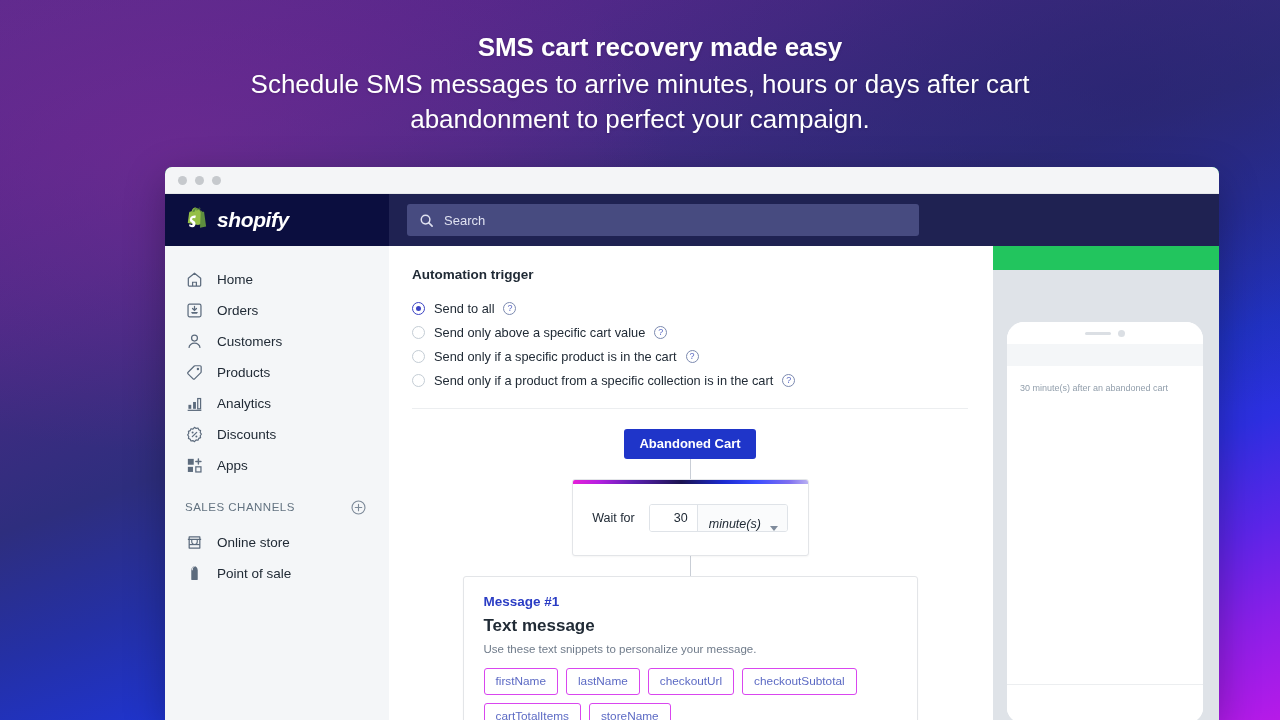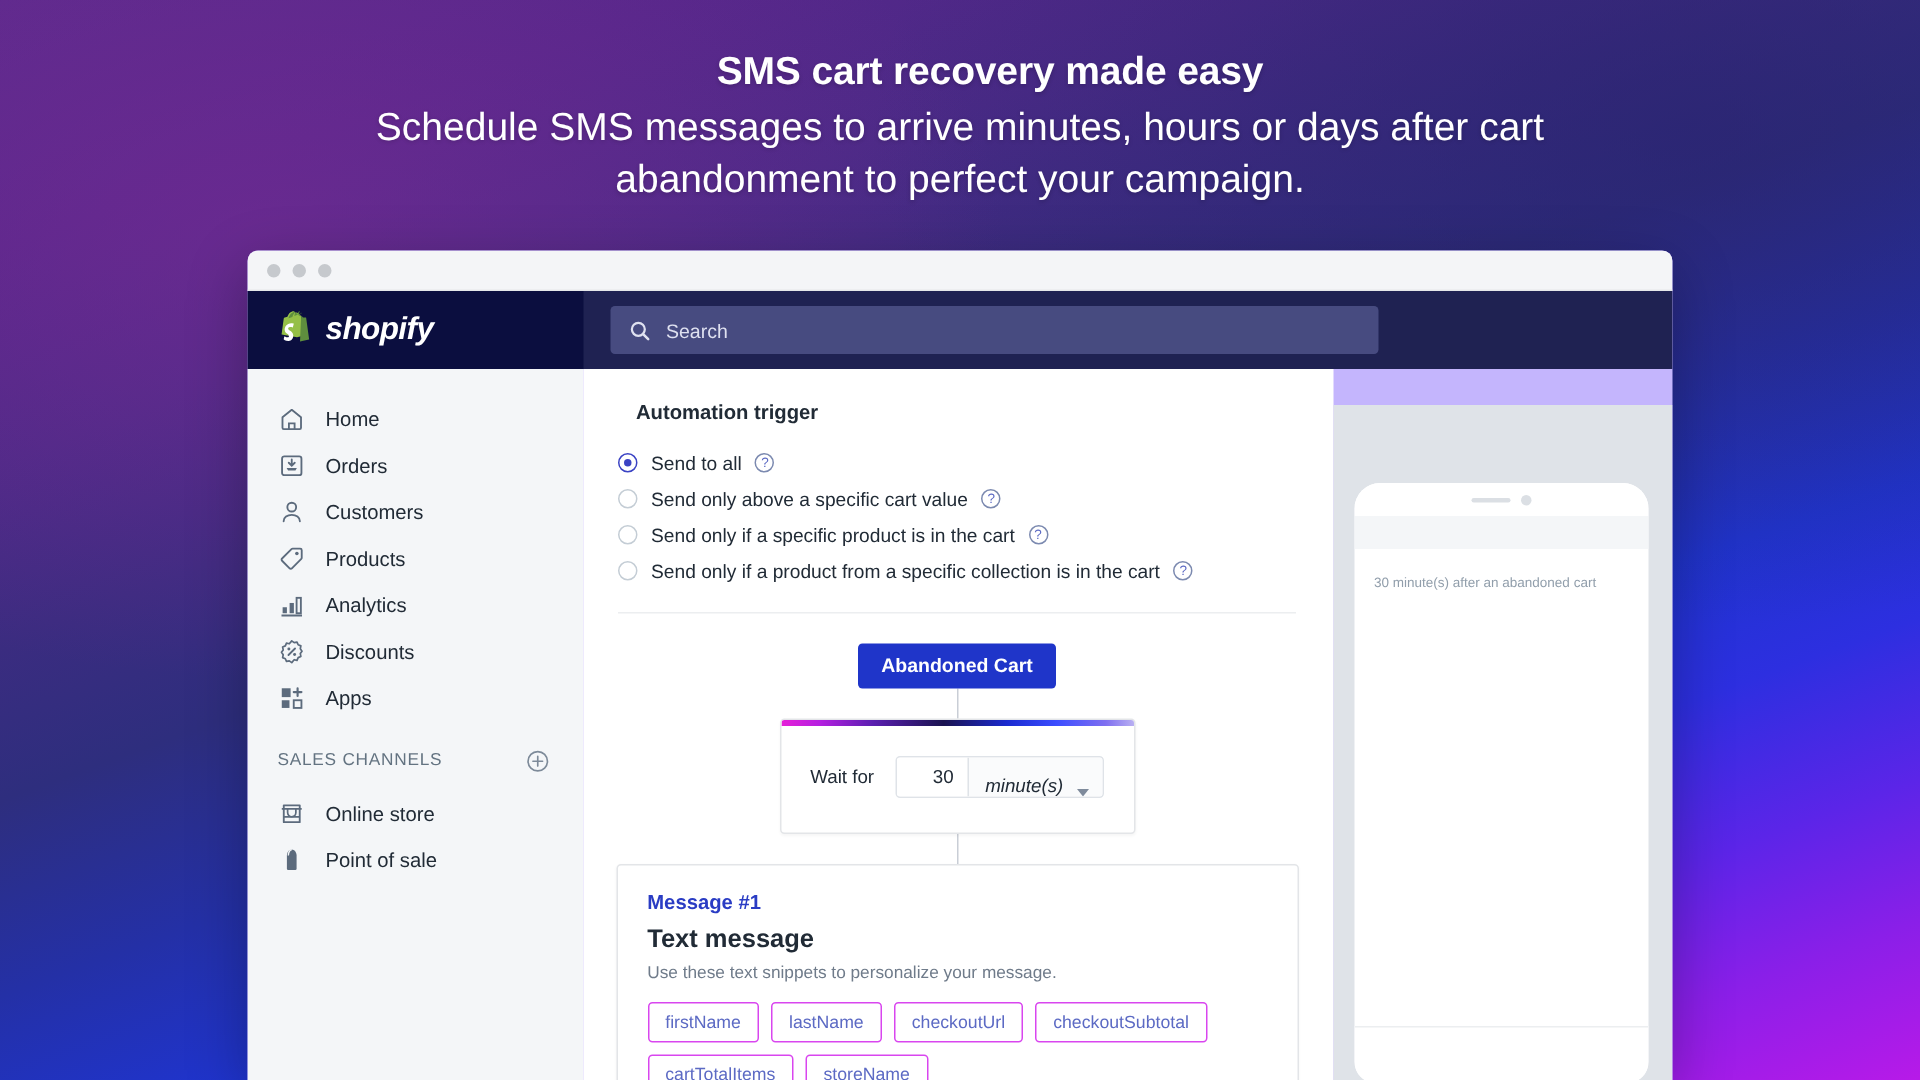--- a/index.html
+++ b/index.html
@@ -38,22 +38,22 @@
   }
   .headline h1{ font-size:26px; font-weight:bold; line-height:1.32; letter-spacing:-.1px;margin-left:40px; }
   .headline h2{
     font-size:26px; font-weight:normal; line-height:1.33;
     max-width:930px; margin:3px auto 0;
   }
 
   
   .window{
     position:absolute; left:165px; top:167px;
-    width:950px; height:553px;
-    background:#c4b5fd; border-radius:7px 7px 0 0;
+    width:1054px; height:553px;
+    background:#22c55e; border-radius:7px 7px 0 0;
     overflow:hidden;
     box-shadow:0 12px 40px rgba(0,0,0,.28);
   }
   .titlebar{
     height:27px; background:#f4f5f7;
     display:flex; align-items:center; padding-left:13px; gap:8px;
     border-bottom:1px solid #e6e8ea;
   }
   .dot{ width:9px; height:9px; border-radius:50%; background:#c6c9cd; }
 
@@ -82,21 +82,21 @@
   }
   .navitem .ico{ width:19px; height:19px; display:block; flex:none; }
   .sectionhead{
     display:flex; align-items:center; justify-content:space-between;
     padding:0 22px 0 20px; margin-top:15px; margin-bottom:9px; height:22px;
   }
   .sectionhead .t{ color:#637381; font-size:11.5px; letter-spacing:.5px; }
 
   
   .main{ flex:1; background:#fff; padding:21px 25px 0 23px; position:relative; overflow:hidden; }
-  .sec-title{ font-size:13.5px; font-weight:bold; color:#212b36;margin-left:12px; }
+  .sec-title{ font-size:13.5px; font-weight:bold; color:#212b36; }
   .radios{ margin-top:14px; }
   .radio-row{ display:flex; align-items:center; gap:9px; height:24px; margin-bottom:0px; }
   .radio{
     width:13px; height:13px; border-radius:50%; border:1px solid #c4cdd5;
     background:#fff; flex:none; position:relative;
   }
   .radio.on{ border:1px solid #3b43c4; }
   .radio.on::after{
     content:""; position:absolute; left:3px; top:3px; width:5px; height:5px;
     border-radius:50%; background:#3b43c4;

